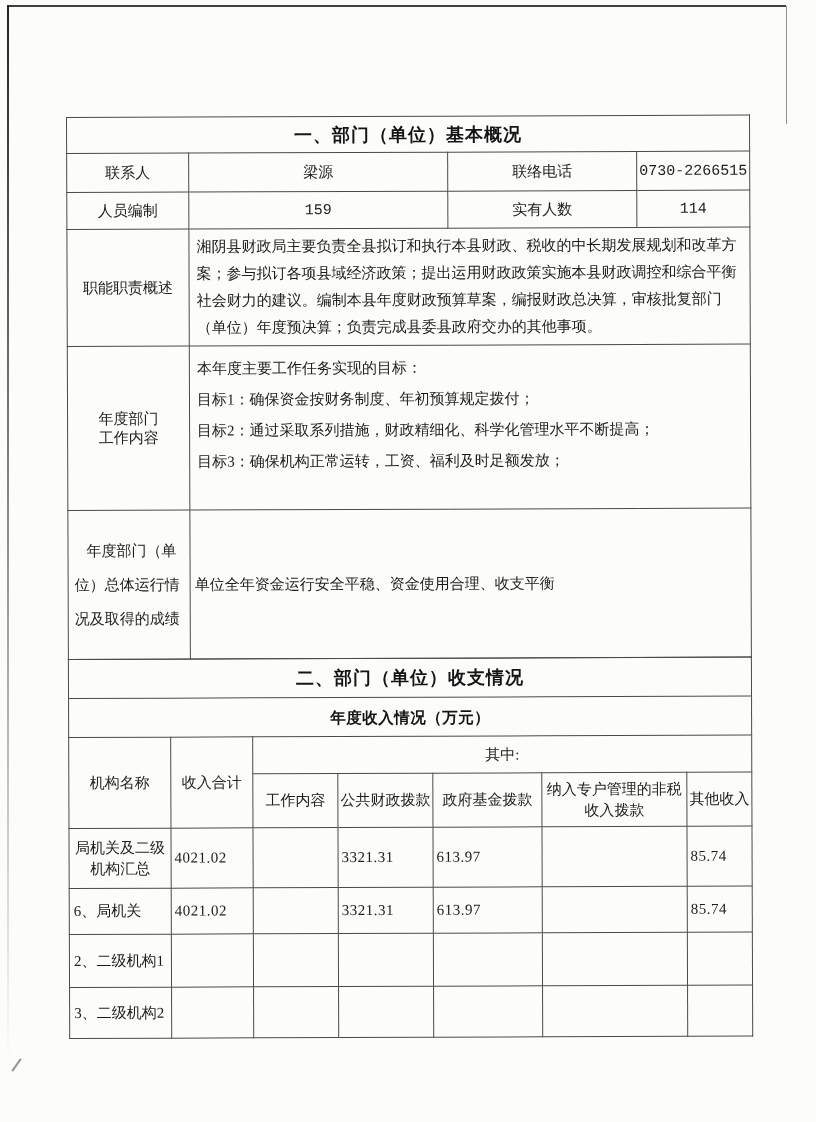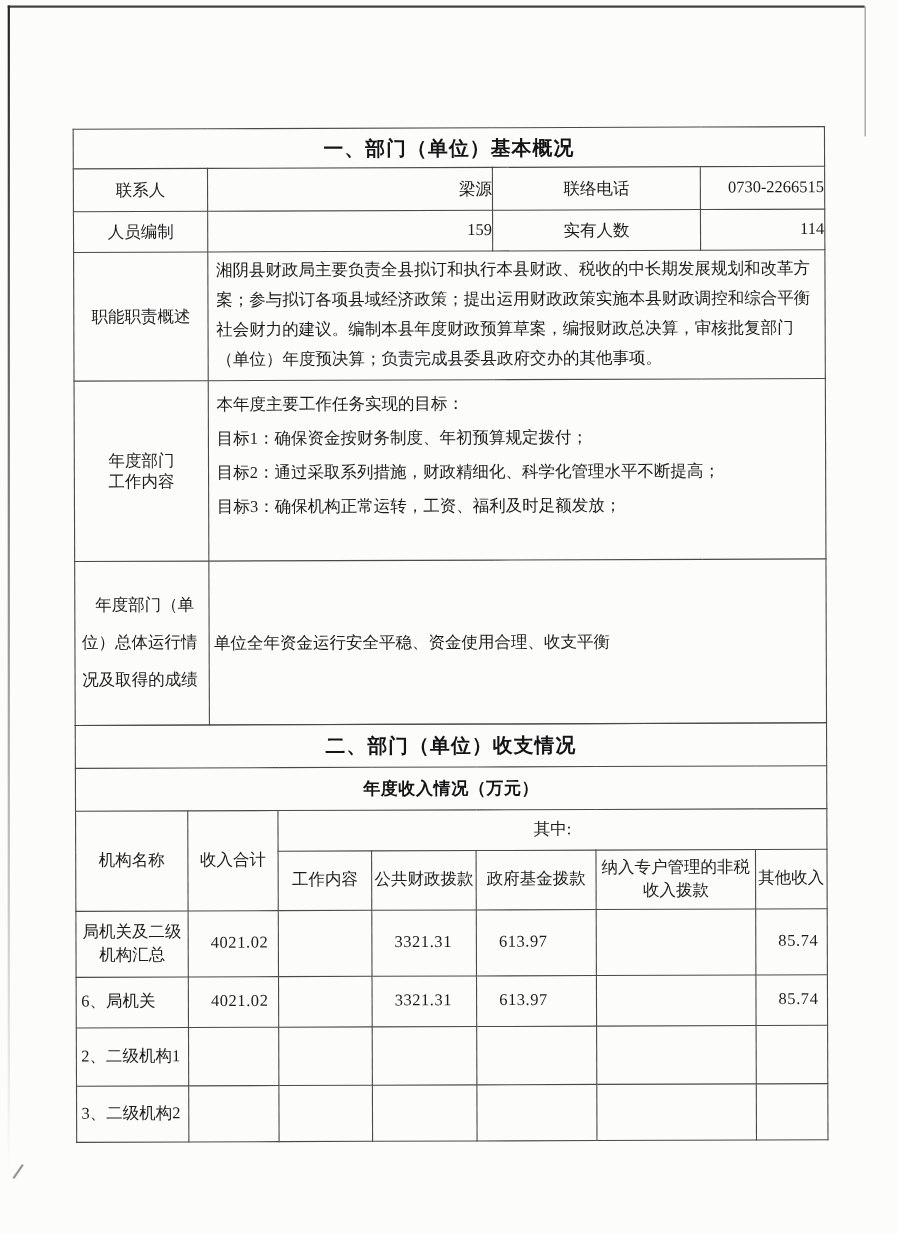--- a/index.html
+++ b/index.html
@@ -20,31 +20,31 @@
     transform:rotate(-55deg);opacity:.7;}
   .doc{position:absolute;left:66px;top:117px;width:684px;transform:rotate(-0.2deg);transform-origin:top left;}
   table{border-collapse:collapse;table-layout:fixed;width:683px;}
   td{border:1px solid #4a4a4a;font-size:15px;color:#1c1c1c;overflow:hidden;
      vertical-align:middle;padding:0;}
   .sec-title{font-family:"Liberation Sans","DejaVu Sans",sans-serif;font-weight:bold;
      font-size:18px;text-align:center;letter-spacing:1px;color:#141414;}
   .sub-title{font-family:"Liberation Sans","DejaVu Sans",sans-serif;font-weight:bold;
      font-size:15.5px;text-align:center;letter-spacing:.5px;color:#141414;}
   .lbl{text-align:center;}
-  .val{text-align:right;}
+  .val{text-align:center;font-family:Liberation Mono, monospace;}
   .duties-text{text-align:left;padding:4px 7px;line-height:27px;vertical-align:middle;}
   .work-cell{vertical-align:top;padding:7px 7px 0 7px;}
   .work-cell div{line-height:31px;white-space:nowrap;}
   .overall-lbl{text-align:left;padding:0 6px;line-height:34px;text-indent:12px;}
   .overall-text{text-align:left;padding:0 4px;}
   .t2 td{line-height:21px;}
   .hdr{text-align:center;}
   .name-cell{text-align:left;padding:2px 4px;line-height:25px;}
   .name-center{text-align:center;}
-  .num-cell{text-align:left;padding-left:20px;letter-spacing:.5px;margin-left:40px;}
+  .num-cell{text-align:left;padding-left:3px;letter-spacing:.5px;margin-left:40px;}
 </style>
 </head>
 <body>
 
 <div class="page">
   <div class="scan-top"></div>
   <div class="scan-left"></div>
   <div class="scan-right"></div>
   <div class="scan-slash"></div>
 

